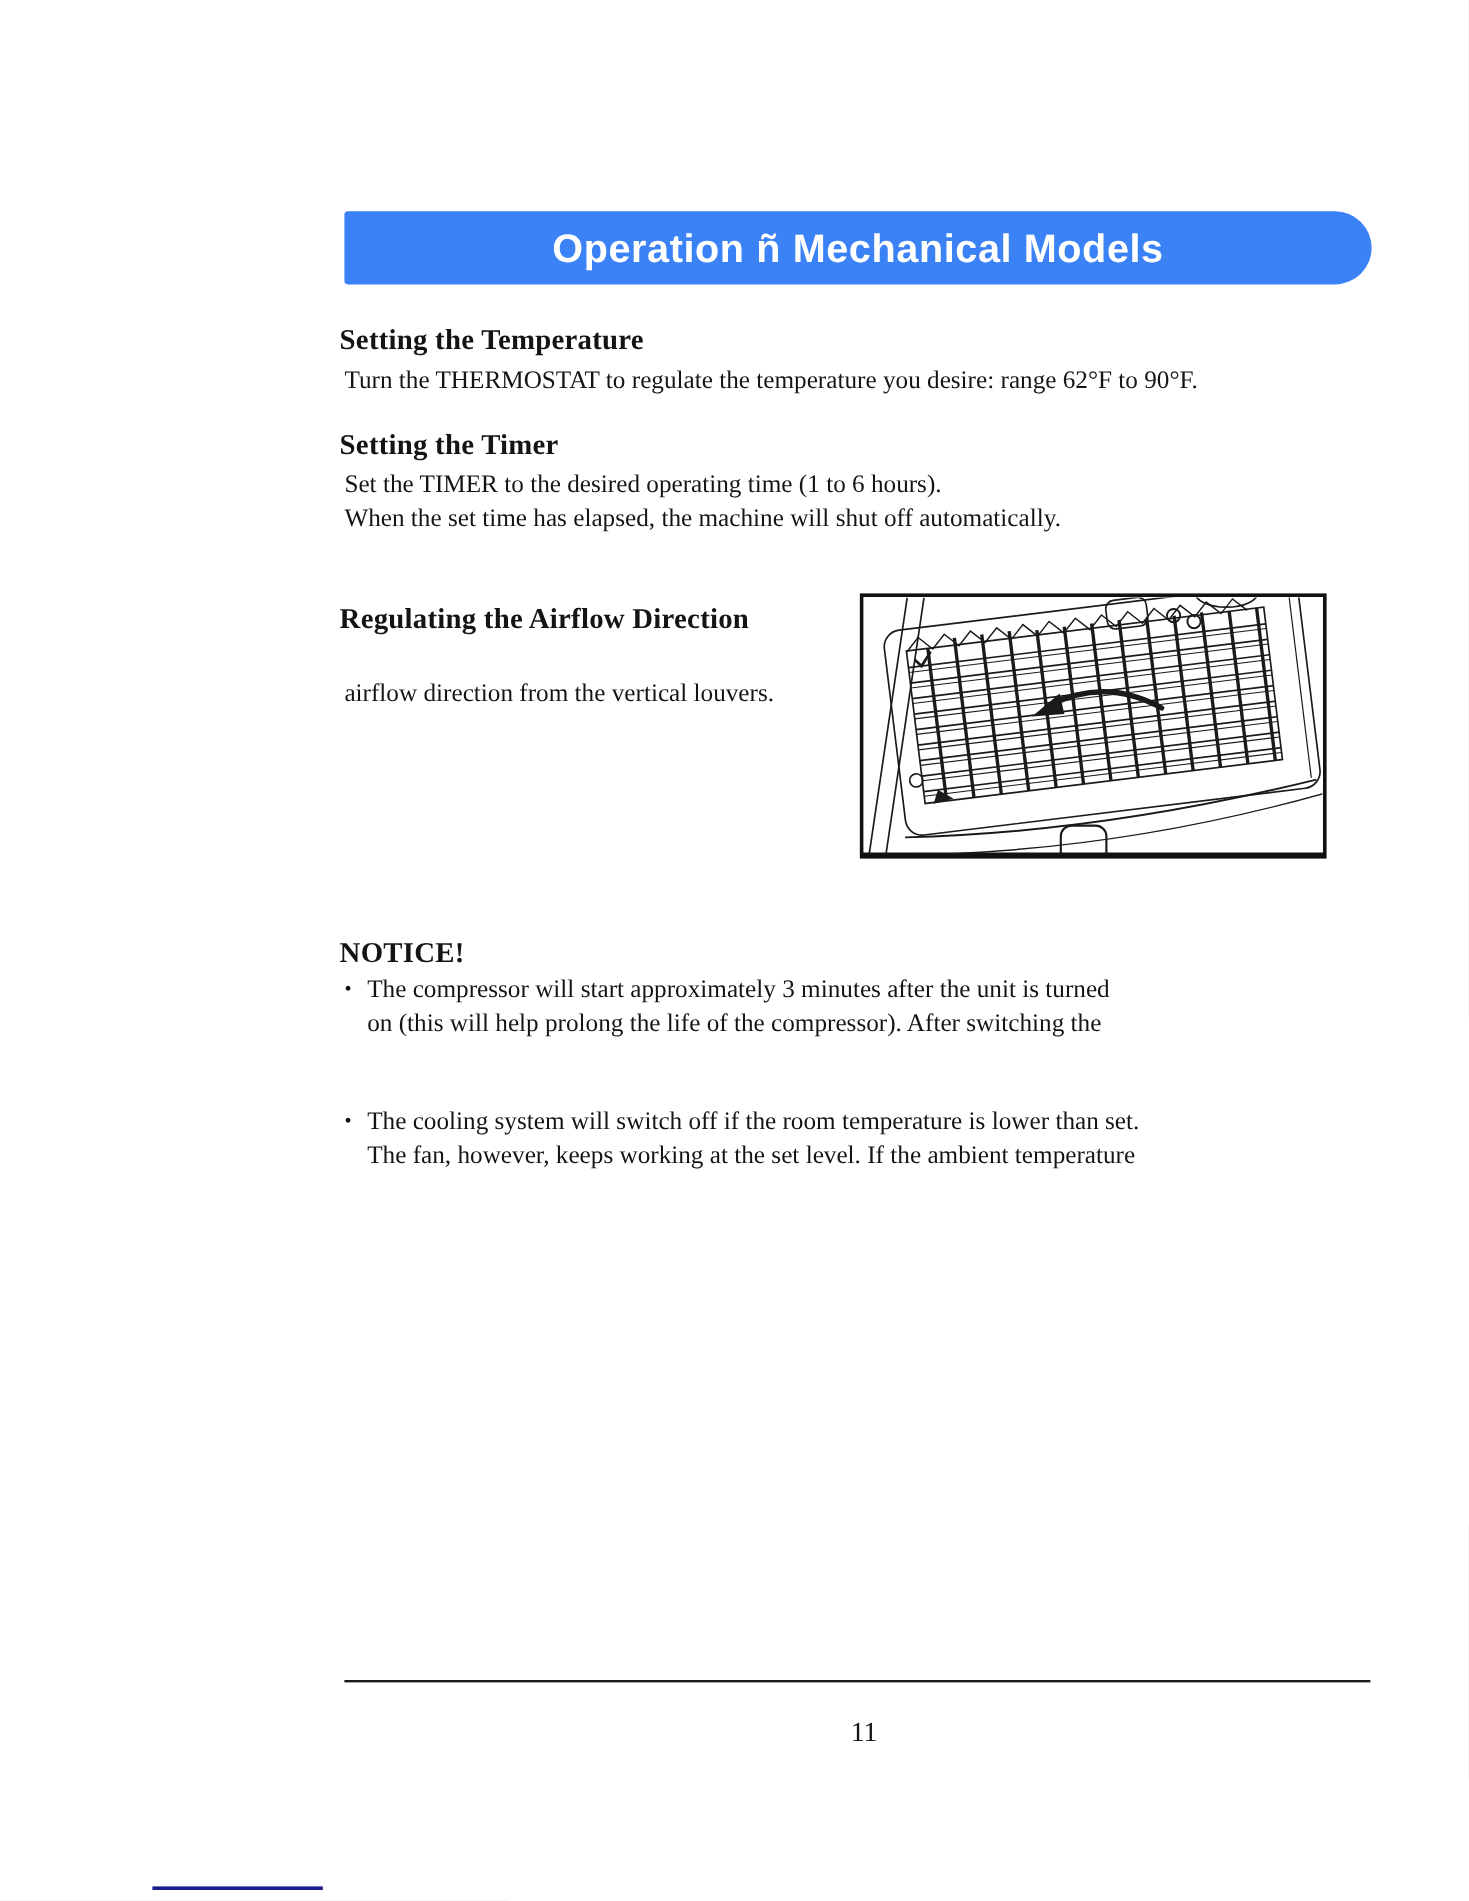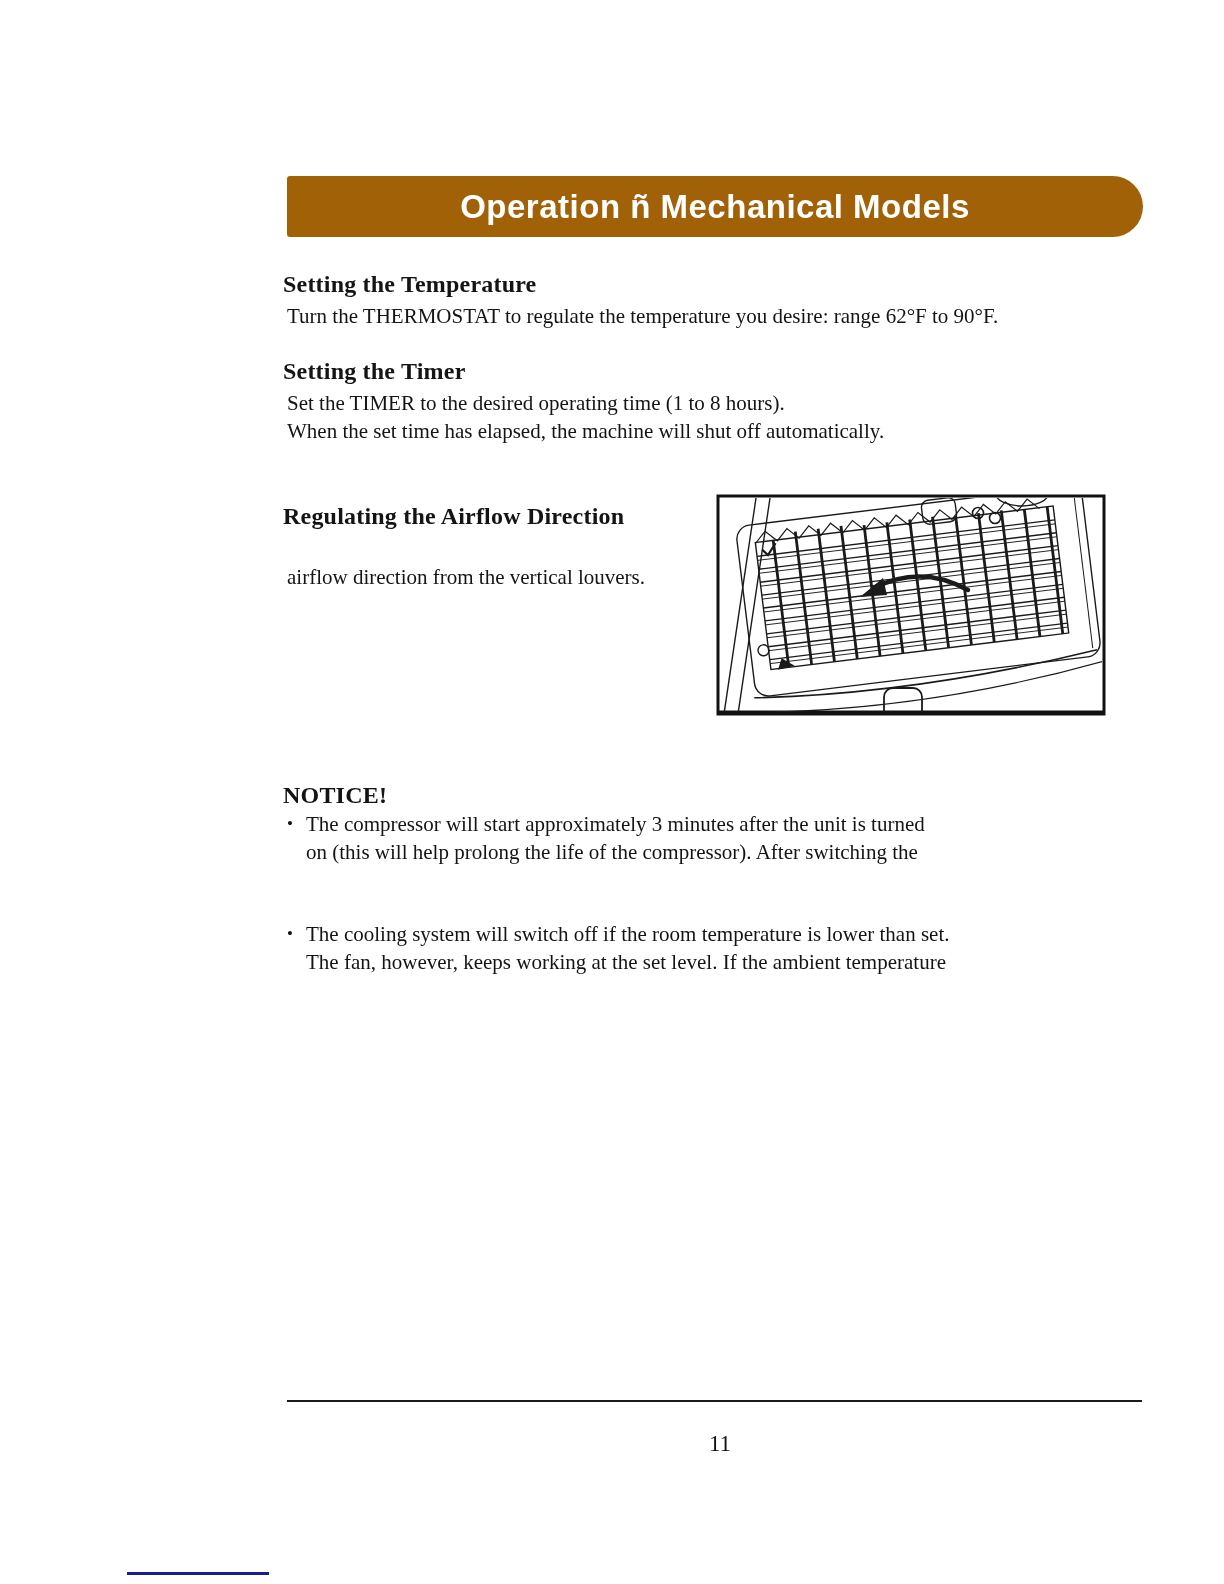--- a/index.html
+++ b/index.html
@@ -3,21 +3,21 @@
 <meta charset="utf-8">
 <style>
   html,body{margin:0;padding:0;background:#e8e8e8;}
   .page{
     position:relative;width:1224px;height:1584px;background:#ffffff;
     margin:0 auto;overflow:hidden;
     font-family:"Liberation Serif", serif;color:#141414;
   }
   .header-bar{
     position:absolute;left:287px;top:176px;width:856px;height:61px;
-    background:#a16207;border-radius:3px 31px 31px 3px;
+    background:#3b82f6;border-radius:3px 31px 31px 3px;
     display:flex;align-items:center;justify-content:center;
   }
   .header-bar span{
     font-family:"Liberation Sans", sans-serif;font-weight:bold;
     font-size:33px;color:#ffffff;letter-spacing:0.5px;
   }
   .sec-h{
     position:absolute;left:283px;margin:0;
     font-size:24px;font-weight:bold;letter-spacing:0.2px;
   }
@@ -51,21 +51,21 @@
 <div class="page">
 
   <div class="header-bar">
     <span>Operation ñ Mechanical Models</span>
   </div>
 
   <h2 class="sec-h" style="top:271px">Setting the Temperature</h2>
   <div class="body-line" style="top:302px">Turn the THERMOSTAT to regulate the temperature you desire: range 62°F to 90°F.</div>
 
   <h2 class="sec-h" style="top:358px">Setting the Timer</h2>
-  <div class="body-line" style="top:389px">Set the TIMER to the desired operating time (1 to 8 hours).</div>
+  <div class="body-line" style="top:389px">Set the TIMER to the desired operating time (1 to 6 hours).</div>
   <div class="body-line" style="top:417px">When the set time has elapsed, the machine will shut off automatically.</div>
 
   <h2 class="sec-h" style="top:503px">Regulating the Airflow Direction</h2>
   <div class="body-line" style="top:563px">airflow direction from the vertical louvers.</div>
 
   <div class="figure-box">
     <svg viewBox="0 0 390 222" width="390" height="222">
       <defs>
         <clipPath id="figclip">
             <rect x="4" y="4" width="382" height="214"></rect>

